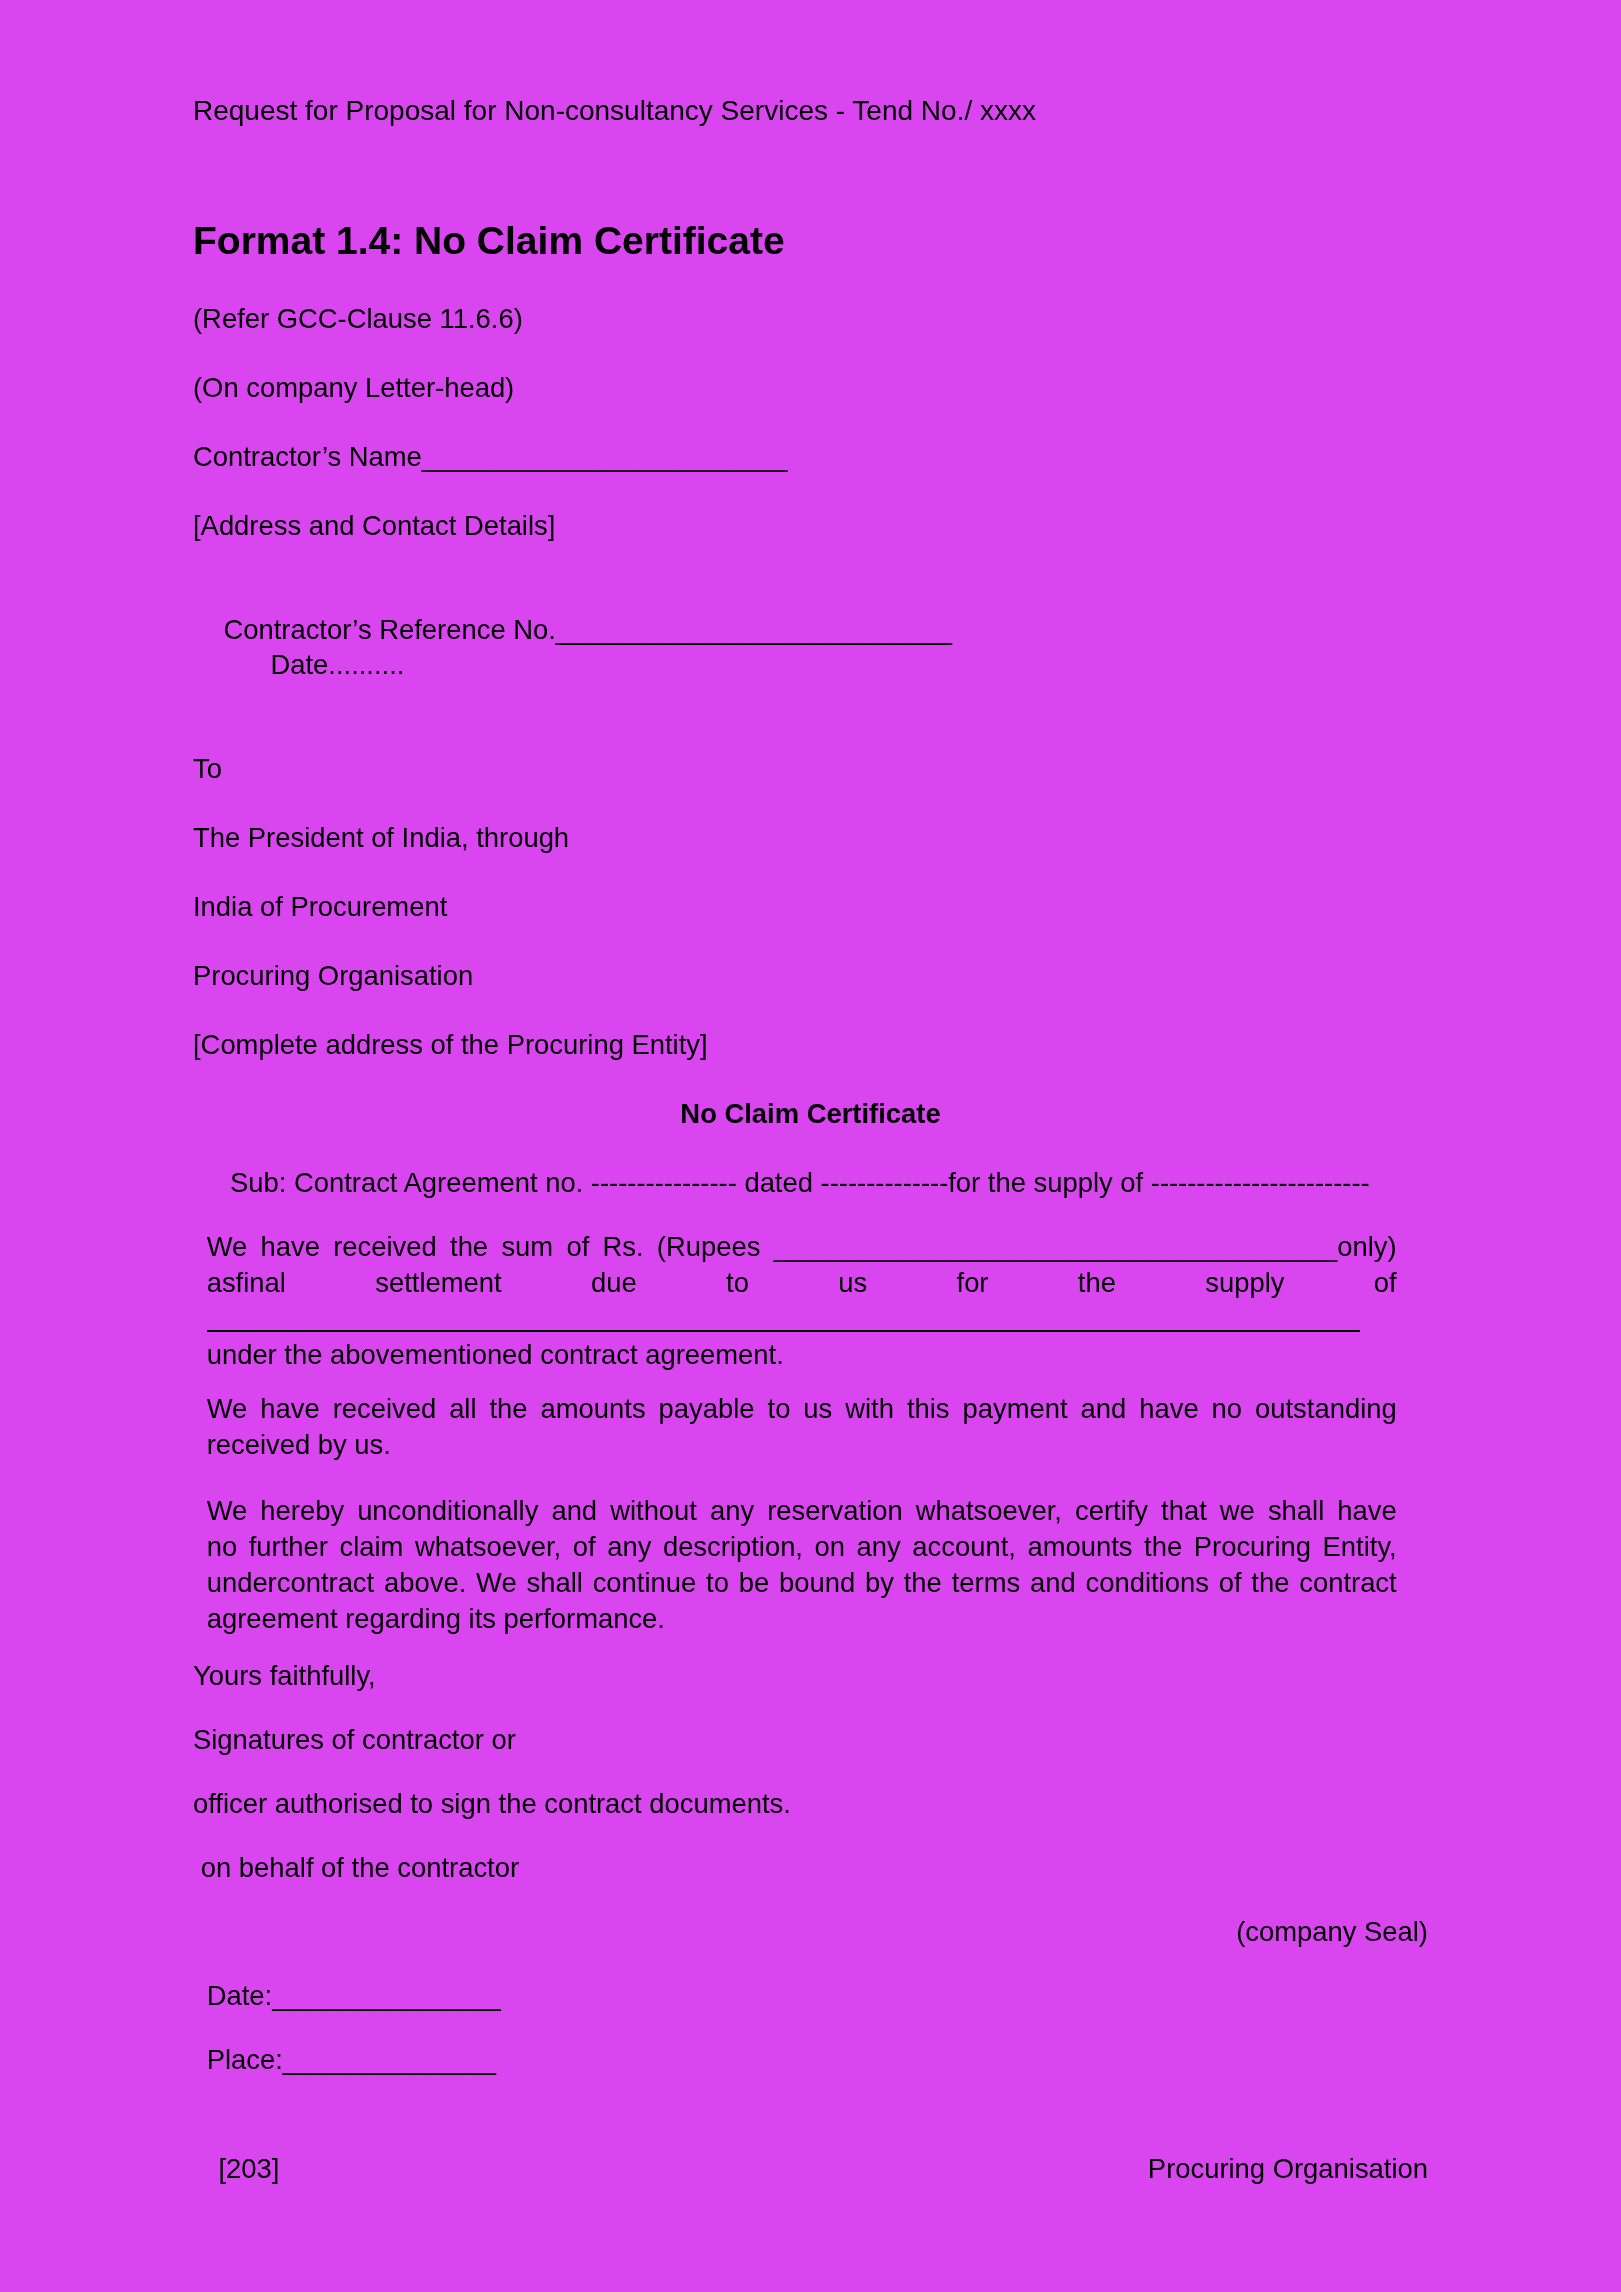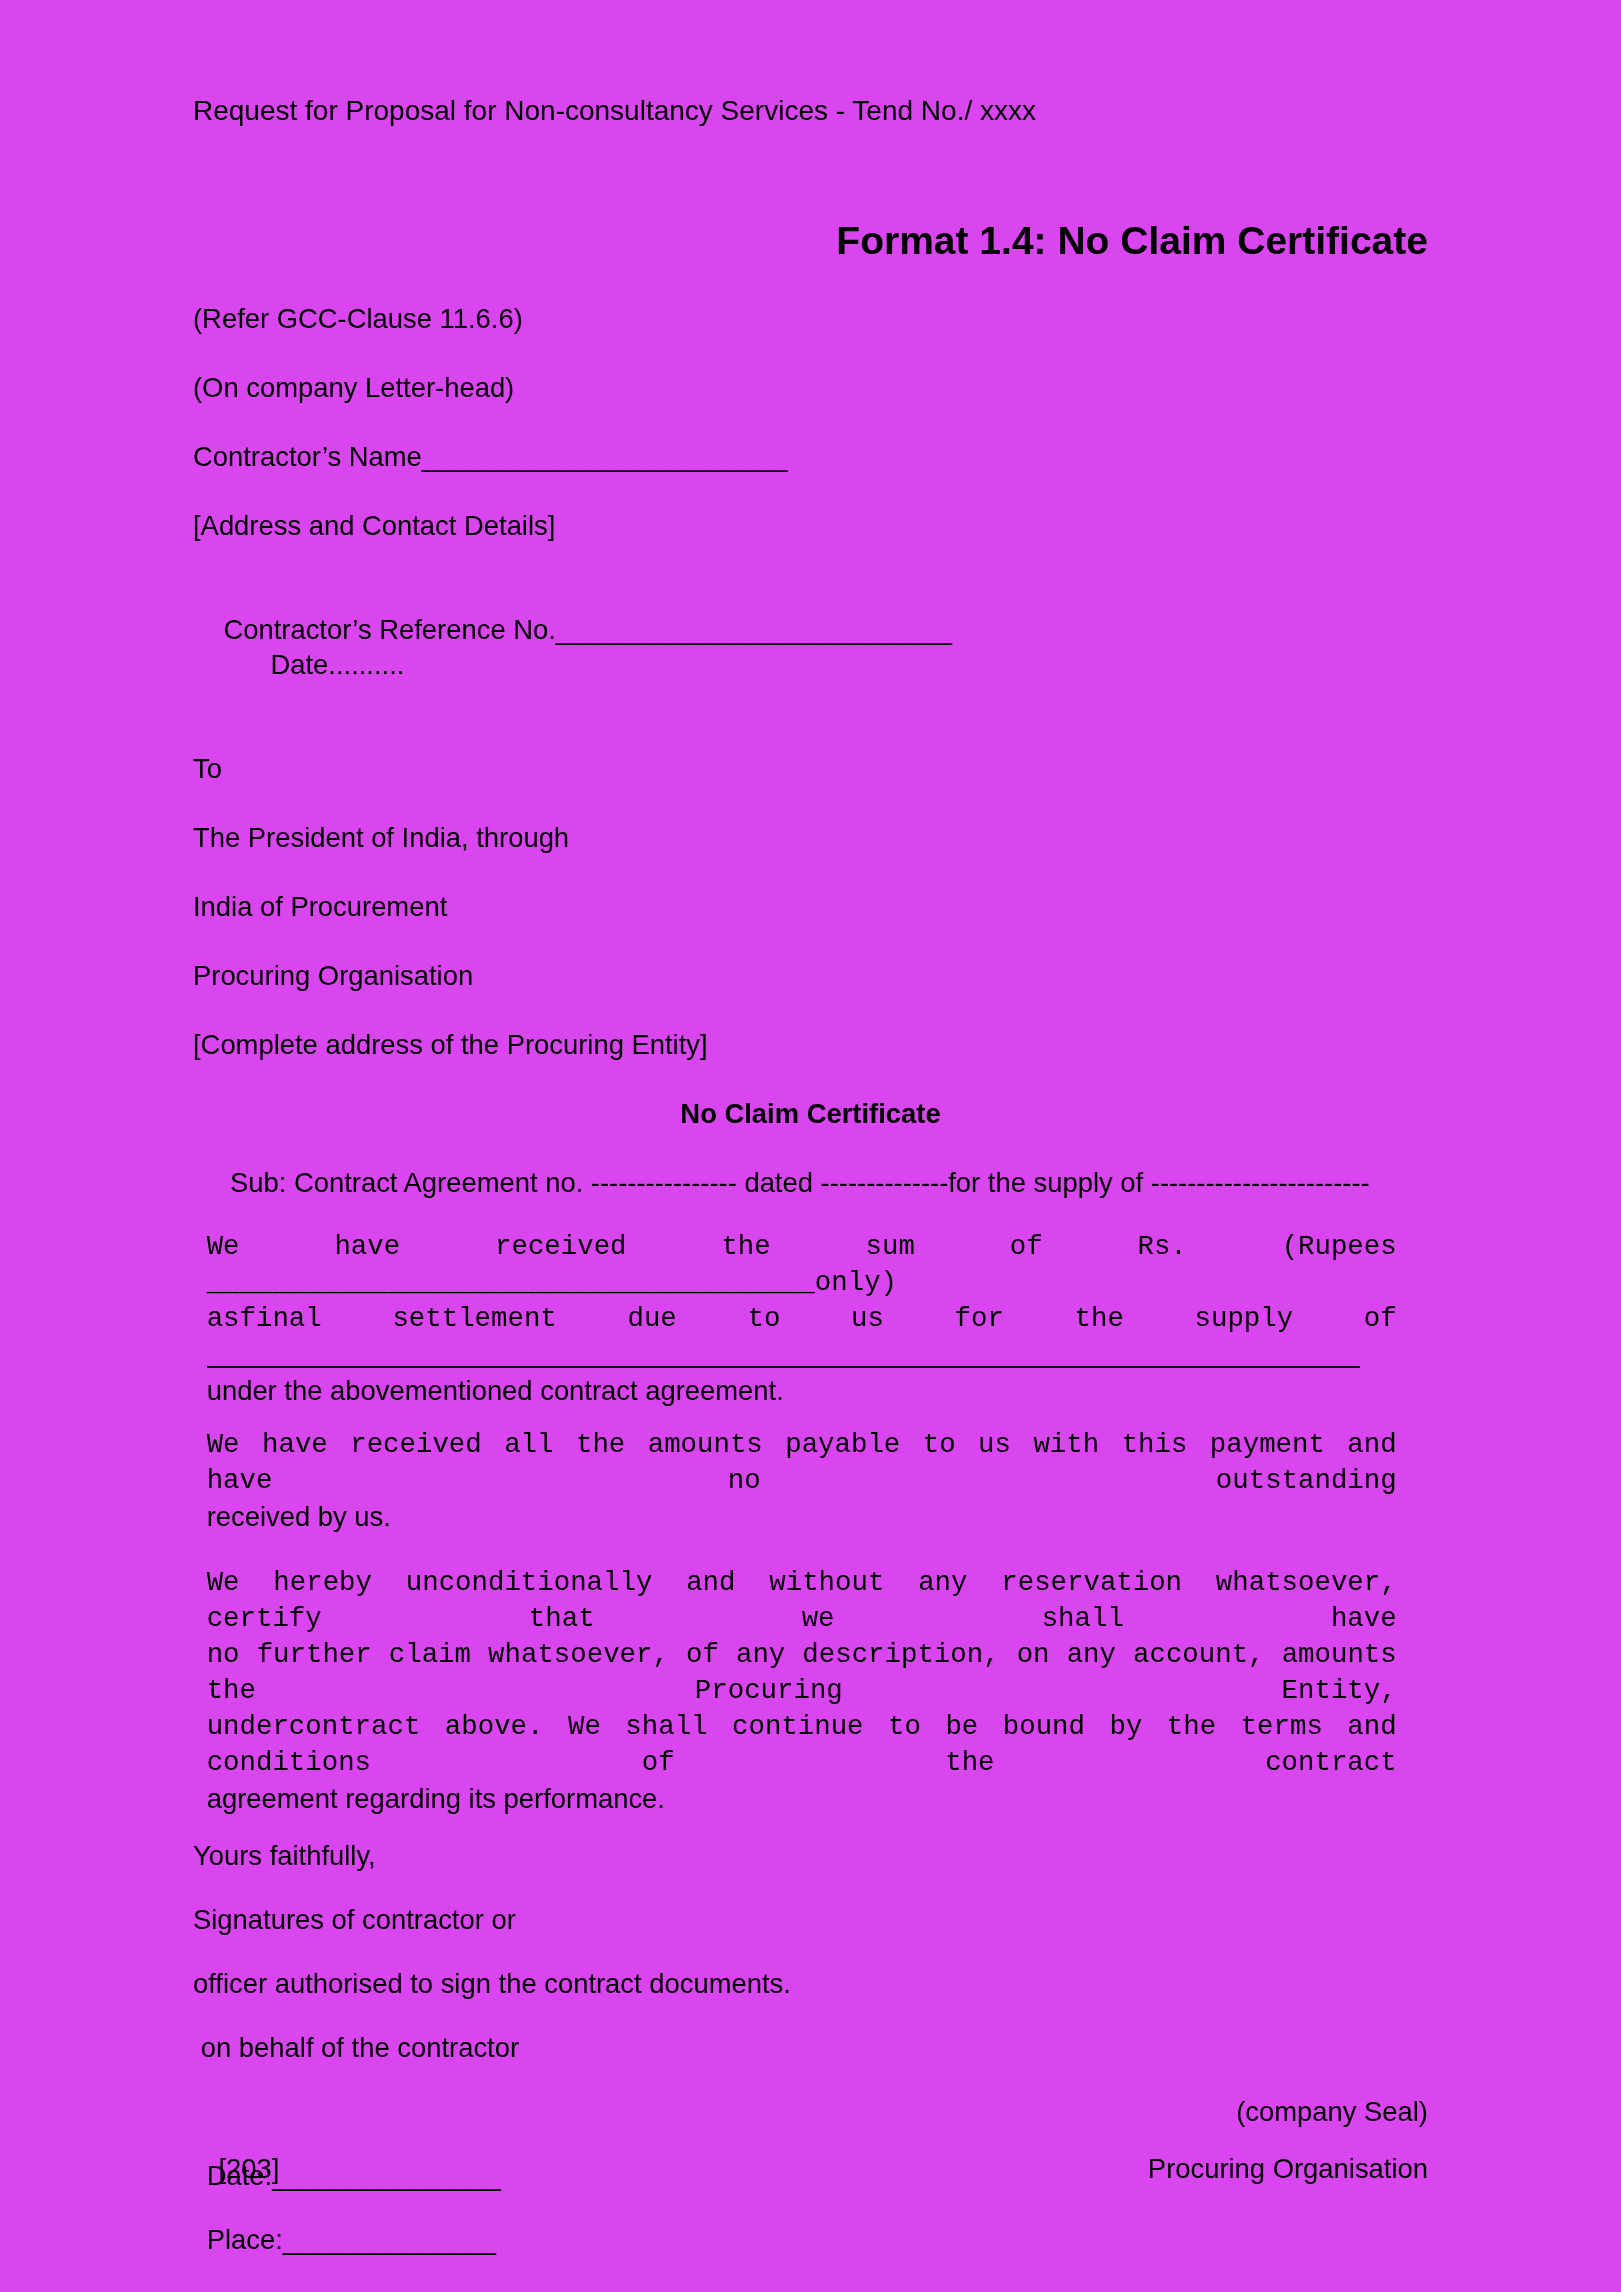--- a/index.html
+++ b/index.html
@@ -12,36 +12,36 @@
     font-family: "Liberation Sans", sans-serif;
     font-size: 27.4px;
     box-sizing: border-box;
     padding: 94px 193px 0 193px;
     overflow: hidden;
   }
   .header-line { font-size: 28px; line-height: 33px; white-space: pre; }
   .doc-title {
     font-size: 39px;
     font-weight: bold;
-    text-align: right;
+    text-align: left;
     line-height: 51px;
     margin: 88px 0 0 0;
   }
   .line { line-height: 35px; margin-top: 34px; white-space: pre; }
   .line.first { margin-top: 35px; }
   .date-part { margin-left: 47px; }
   .subtitle {
     font-weight: bold;
     text-align: center;
     line-height: 35px;
     margin-top: 34px;
   }
   .subject { margin-top: 34px; padding-left: 37px; line-height: 35px; white-space: pre; }
   .para { margin-left: 13.7px; width: 1190px; }
-  .para .jline { text-align: justify; text-align-last: justify; line-height: 36px; font-family: Liberation Mono, monospace; }
+  .para .jline { text-align: justify; text-align-last: justify; line-height: 36px; }
   .para .pline { text-align: left; line-height: 36px; }
   .para.p1 { margin-top: 29px; }
   .para.p2 { margin-top: 18px; }
   .para.p3 { margin-top: 30px; }
   .fill-line { height: 36px; position: relative; }
   .fill-line::after {
     content: "";
     position: absolute;
     left: 0;
     bottom: 4.9px;

